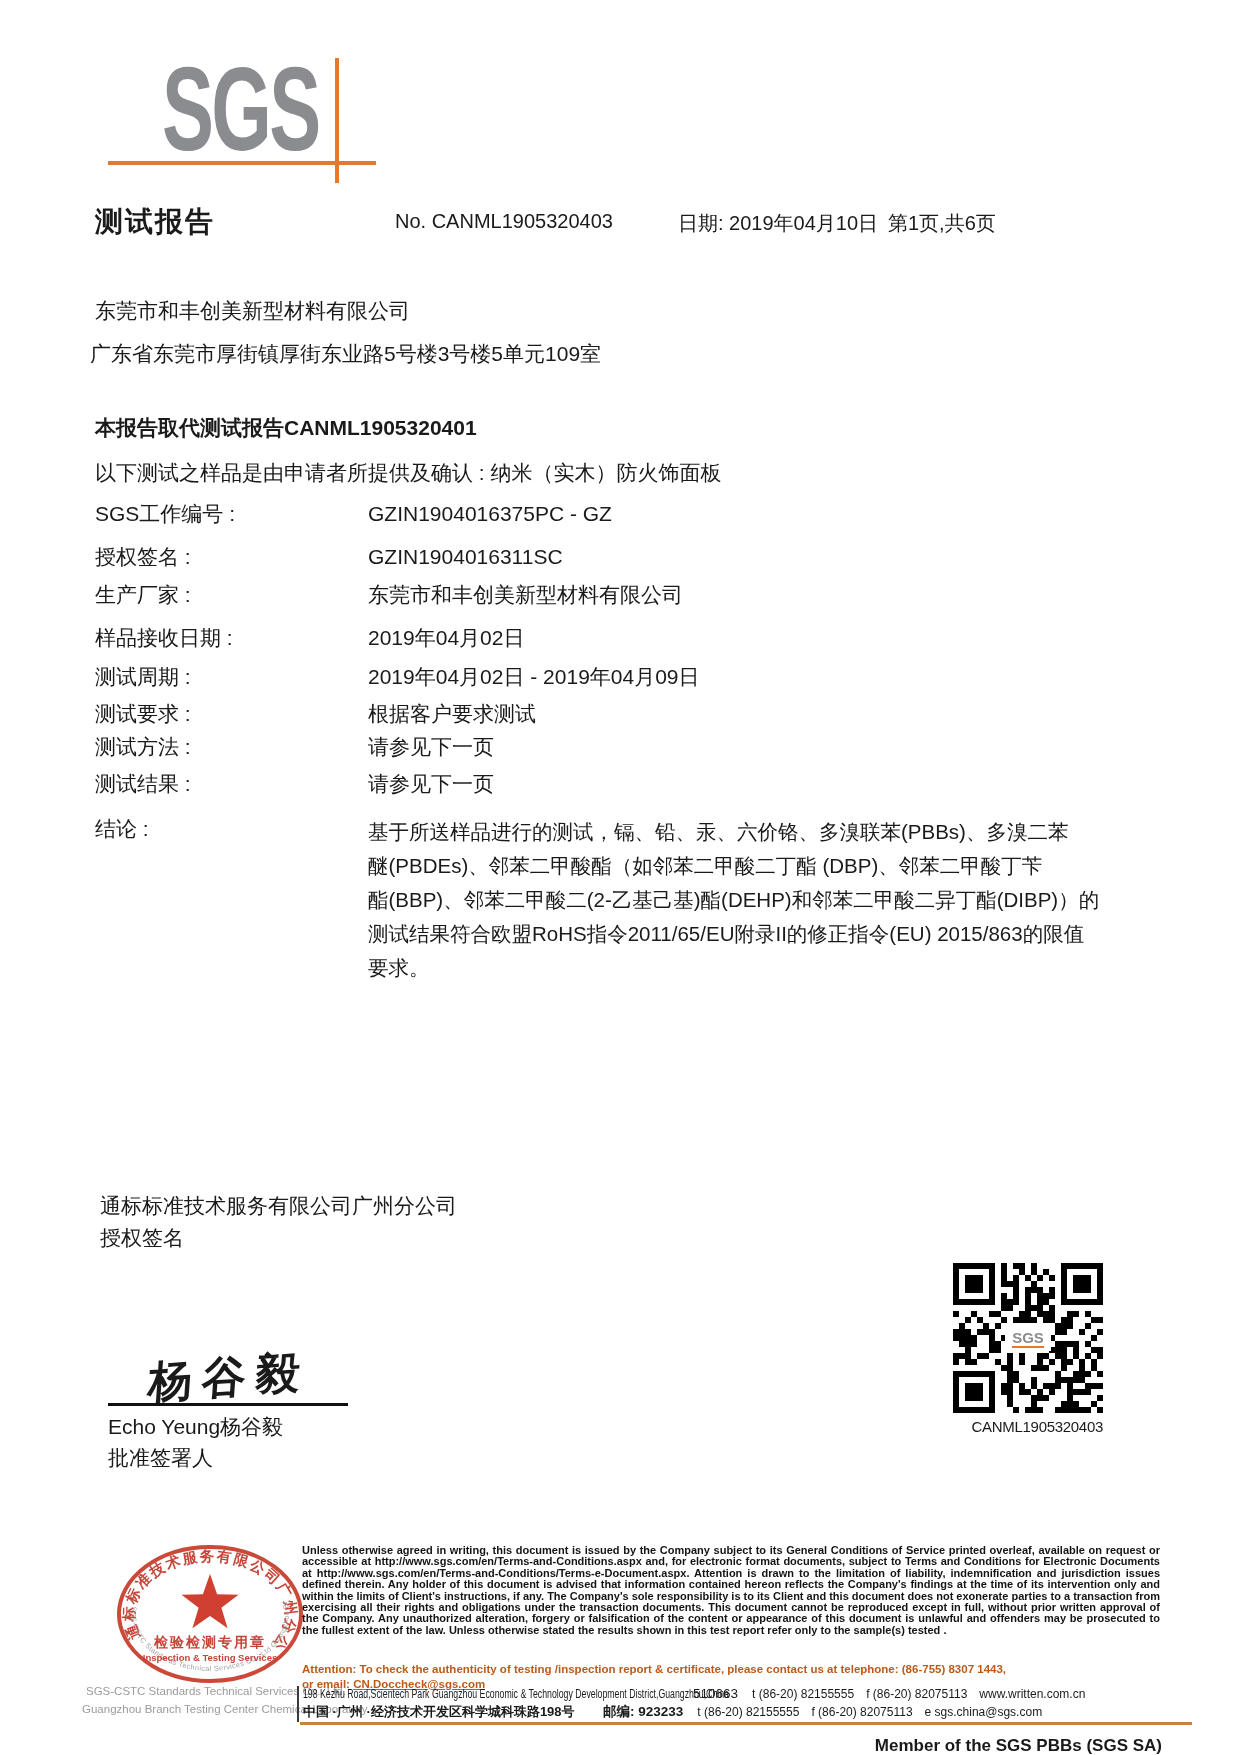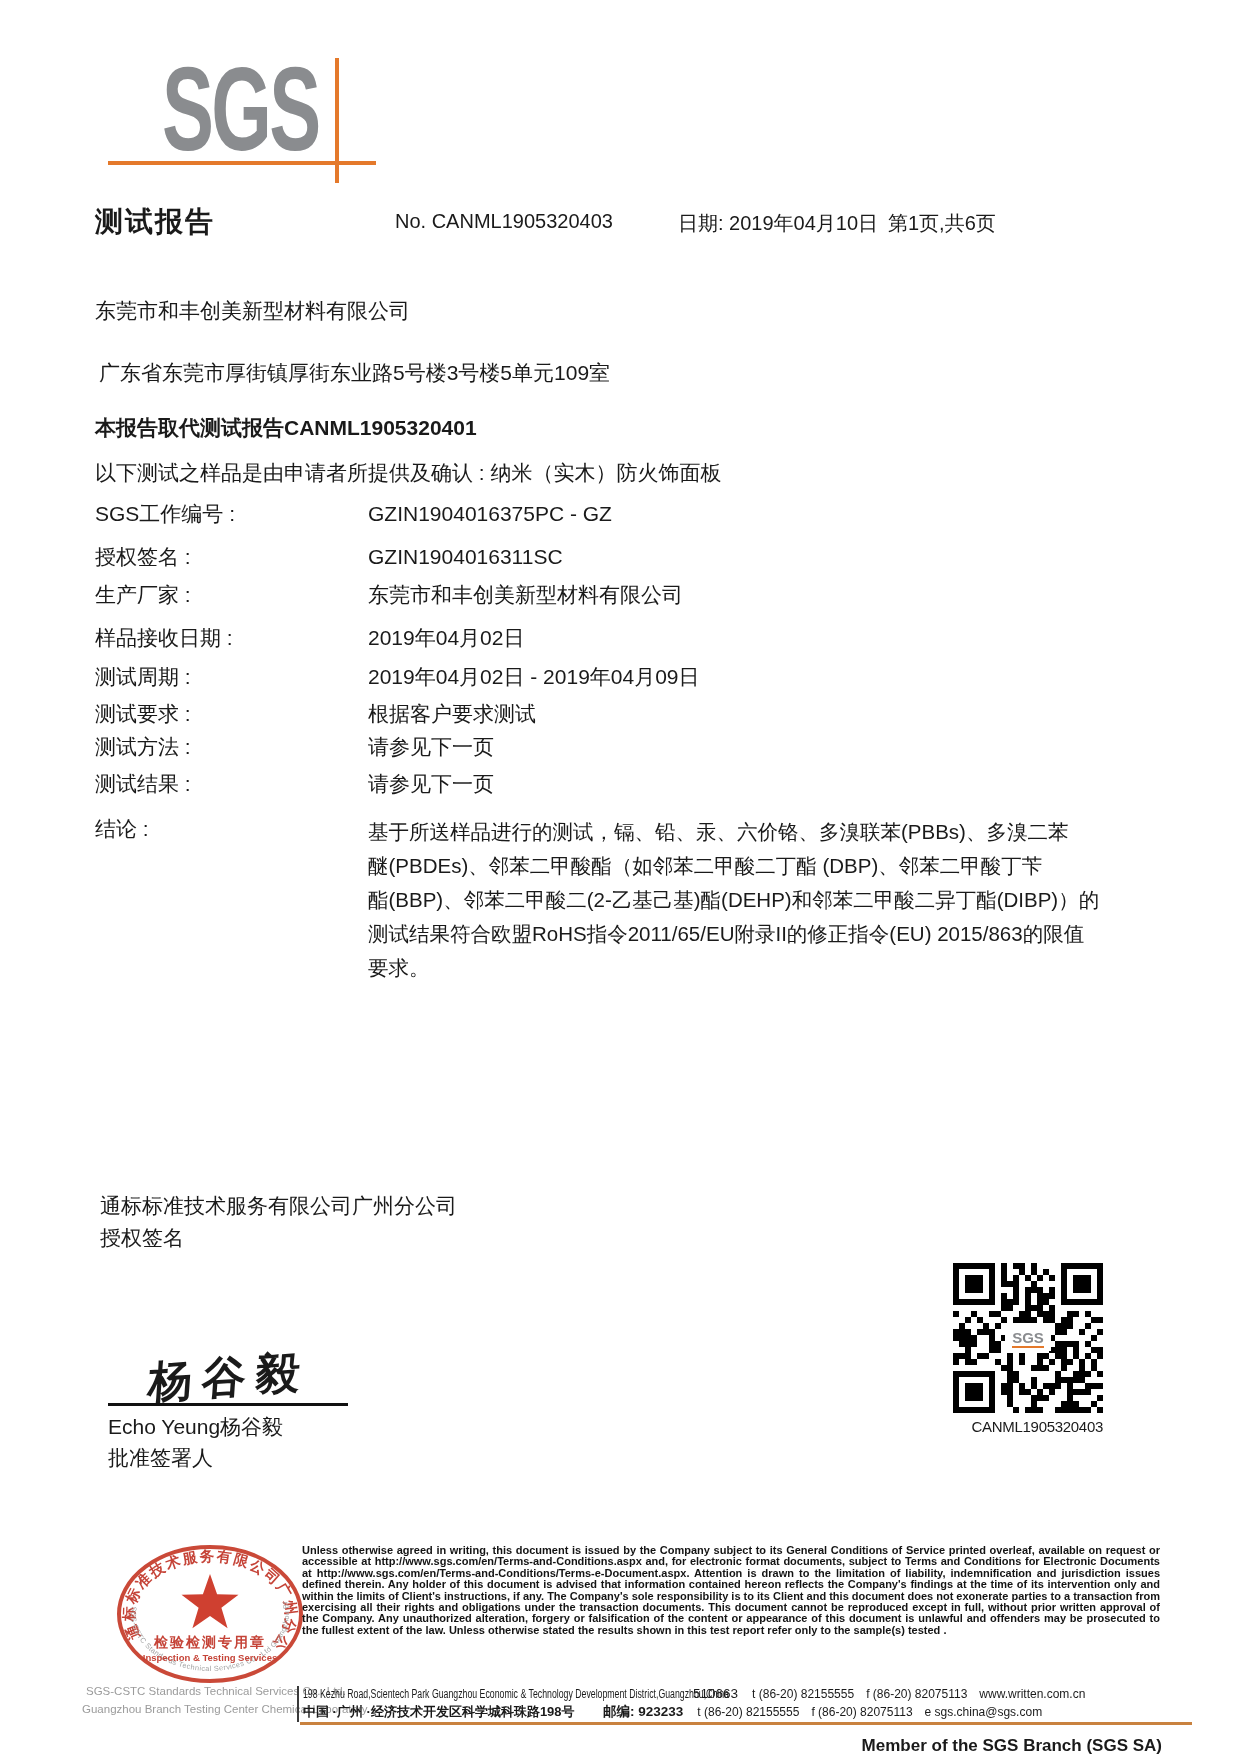--- a/index.html
+++ b/index.html
@@ -74,21 +74,21 @@
     <div class="logo-hline"></div>
     <div class="logo-vline"></div>
   </div>
 
   <div class="doc-title">测试报告</div>
   <div class="report-no">No. CANML1905320403</div>
   <div class="report-date">日期: 2019年04月10日</div>
   <div class="page-info">第1页,共6页</div>
 
   <div class="abs t21" style="left:95px;top:297px;">东莞市和丰创美新型材料有限公司</div>
-  <div class="abs t21" style="left:99px;top:340px;margin-top:19px;">广东省东莞市厚街镇厚街东业路5号楼3号楼5单元109室</div>
+  <div class="abs t21" style="left:90px;top:340px;">广东省东莞市厚街镇厚街东业路5号楼3号楼5单元109室</div>
 
   <div class="abs t21 bold" style="left:95px;top:414px;">本报告取代测试报告CANML1905320401</div>
   <div class="abs t21" style="left:95px;top:459px;">以下测试之样品是由申请者所提供及确认 : 纳米（实木）防火饰面板</div>
 
   <div class="field-row" style="top:500px;">
     <div class="field-label">SGS工作编号 :</div>
     <div class="field-value">GZIN1904016375PC - GZ</div>
   </div>
   <div class="field-row" style="top:543px;">
     <div class="field-label">授权签名 :</div>
@@ -372,35 +372,39 @@
       <textPath href="#arcTop" startOffset="2%">通标标准技术服务有限公司广州分公司</textPath>
     </text>
     <text font-size="7.3" fill="#9B9B9B" letter-spacing="0.4">
       <textPath href="#arcGray" startOffset="3%">SGS-CSTC Standards Technical Services Co., Ltd Guangzhou Branch</textPath>
     </text>
     <text x="110" y="105" text-anchor="middle" font-size="14" font-weight="bold" fill="#C13528" letter-spacing="2">检验检测专用章</text>
     <text x="110" y="119" text-anchor="middle" font-size="9.5" font-weight="bold" fill="#C13528">Inspection &amp; Testing Services</text>
   </svg>
 
   <div class="disclaimer">Unless otherwise agreed in writing, this document is issued by the Company subject to its General Conditions of Service printed overleaf, available on request or accessible at http://www.sgs.com/en/Terms-and-Conditions.aspx and, for electronic format documents, subject to Terms and Conditions for Electronic Documents at http://www.sgs.com/en/Terms-and-Conditions/Terms-e-Document.aspx. Attention is drawn to the limitation of liability, indemnification and jurisdiction issues defined therein. Any holder of this document is advised that information contained hereon reflects the Company's findings at the time of its intervention only and within the limits of Client's instructions, if any. The Company's sole responsibility is to its Client and this document does not exonerate parties to a transaction from exercising all their rights and obligations under the transaction documents. This document cannot be reproduced except in full, without prior written approval of the Company. Any unauthorized alteration, forgery or falsification of the content or appearance of this document is unlawful and offenders may be prosecuted to the fullest extent of the law. Unless otherwise stated the results shown in this test report refer only to the sample(s) tested .</div>
+  <div class="attention">
+    <span>Attention: To check the authenticity of testing /inspection report &amp; certificate, please contact us at telephone: (86-755) 8307 1443,</span><br>
+    <span>or email: </span><span class="u">CN.Doccheck@sgs.com</span>
+  </div>
 
   <div class="foot-divider"></div>
 
   <div class="addr-row addr-en">
     <div class="street-en"><span>198 Kezhu Road,Scientech Park Guangzhou Economic &amp; Technology Development District,Guangzhou,China</span></div>
     <div class="postal">510663</div>
     <div class="tf">t (86-20) 82155555</div>
     <div class="tf">f (86-20) 82075113</div>
     <div class="tf">www.written.com.cn</div>
   </div>
 
   <div class="addr-row addr-cn">
     <div class="street-cn">中国 ·广州 ·经济技术开发区科学城科珠路198号</div>
     <div class="postal-cn">邮编: 923233</div>
     <div class="tf">t (86-20) 82155555</div>
     <div class="tf">f (86-20) 82075113</div>
     <div class="tf">e  sgs.china@sgs.com</div>
   </div>
 
   <div class="foot-orange"></div>
-  <div class="member">Member of the SGS Branch (SGS SA)</div>
+  <div class="member">Member of the SGS PBBs (SGS SA)</div>
 
 </div>
 
 </body></html>

